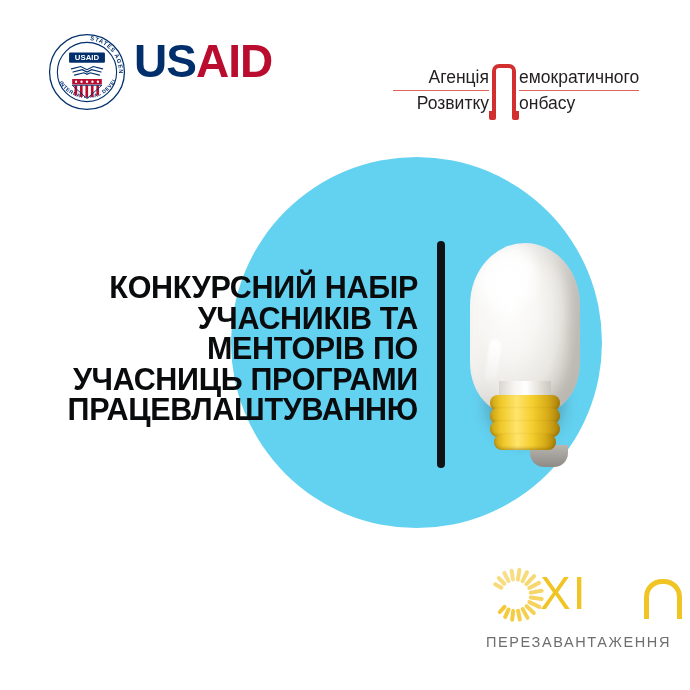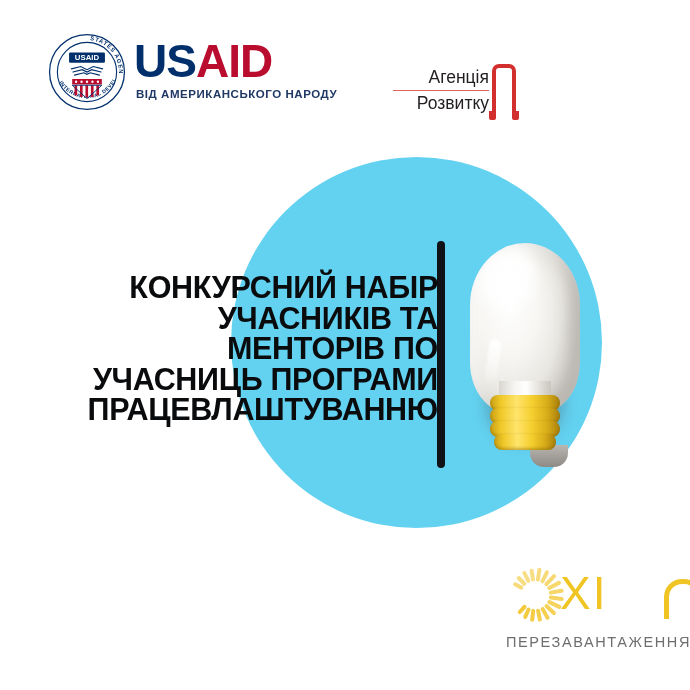--- a/index.html
+++ b/index.html
@@ -43,26 +43,26 @@
   .bulb-neck{position:absolute;left:33px;top:138px;width:52px;height:42px;background:linear-gradient(90deg,#d9d6cf 0%,#f6f5f2 30%,#ffffff 52%,#e3e0d9 78%,#c8c5be 100%);}
   .bulb-hl{position:absolute;left:21px;top:96px;width:12px;height:44px;border-radius:8px;background:linear-gradient(180deg,rgba(255,255,255,.95),rgba(255,255,255,.15));transform:rotate(9deg);filter:blur(1.2px);}
   .bulb-base{position:absolute;left:24px;top:152px;width:70px;height:58px;}
   .ring{position:absolute;left:0;width:70px;height:16px;border-radius:8px/8px;
     background:linear-gradient(90deg,#c9a013 0%,#f0c92a 16%,#ffe46b 38%,#f5cf2f 60%,#d8ac18 82%,#a87f0c 100%);
     box-shadow:inset 0 -2px 3px rgba(120,88,0,.4);}
   .r1{top:0;}.r2{top:13px;}.r3{top:26px;}.r4{top:39px;width:62px;left:4px;}
   .bulb-tip{position:absolute;left:40px;top:50px;width:38px;height:22px;border-radius:0 0 14px 14px;background:linear-gradient(180deg,#b9b6b0,#8e8b86);}
 
   
-  .headline{position:absolute;left:48px;top:272px;width:390px;text-align:right;
+  .headline{position:absolute;left:28px;top:272px;width:390px;text-align:right;
     font-size:30.5px;font-weight:bold;line-height:30.5px;color:#0a0b0d;letter-spacing:-.3px;}
   .headline div{white-space:nowrap;}
 
   
-  .schid{position:absolute;left:504px;top:562px;width:180px;height:82px;}
+  .schid{position:absolute;left:484px;top:562px;width:180px;height:82px;}
   .sun{position:absolute;left:0;top:2px;width:62px;height:62px;}
   .ray{position:absolute;left:50%;top:50%;width:4.4px;height:13px;margin-left:-2.2px;margin-top:-2.2px;border-radius:2.2px;background:#F2C52A;transform-origin:50% 2.2px;}
   .schid-word{position:absolute;left:56px;top:3px;font-size:46px;font-weight:500;color:#EFC423;letter-spacing:2px;line-height:56px;}
   .sd-arch{position:absolute;left:160px;top:17px;width:38px;height:40px;border:5.5px solid #EFC423;border-bottom:none;border-radius:18px 18px 0 0;box-sizing:border-box;}
   .schid-sub{position:absolute;left:2px;top:62px;font-size:14.5px;color:#6e6e70;letter-spacing:1.6px;white-space:nowrap;margin-top:10px;}
 </style>
 </head>
 <body>
 
 <div class="poster">
@@ -103,38 +103,39 @@
           <rect x="55" y="67" width="3.4" height="15"></rect>
         <rect x="62" y="67" width="3.4" height="13"></rect>
       </g>
       <path d="M31 67 H69 L50 84 Z" fill="none" stroke="#002F6C" stroke-width="1.2"></path>
     </svg>
 
     <div class="usaid-word">
       <span class="us">US</span><span class="aid">AID</span>
     </div>
 
-    <div class="usaid-tag">ВІД АМЕРИКАНСЬКОГО НАРОДУ</div>
   </div>
 
   <div class="add-lockup">
     <div class="add-left">
       <div class="add-line">Агенція</div>
       <div class="add-underline"></div>
       <div class="add-line">Розвитку</div>
     </div>
 
     <div class="add-dglyph">
       <div class="d-arch"></div>
       <div class="d-footL"></div>
       <div class="d-footR"></div>
     </div>
 
     <div class="add-right">
+      <div class="add-line">емократичного</div>
       <div class="add-underline"></div>
+      <div class="add-line">онбасу</div>
     </div>
   </div>
 
   <div class="circle"></div>
 
   <div class="bulb">
     <div class="bulb-shadow"></div>
     <div class="bulb-glass"></div>
     <div class="bulb-neck"></div>
     <div class="bulb-hl"></div>

